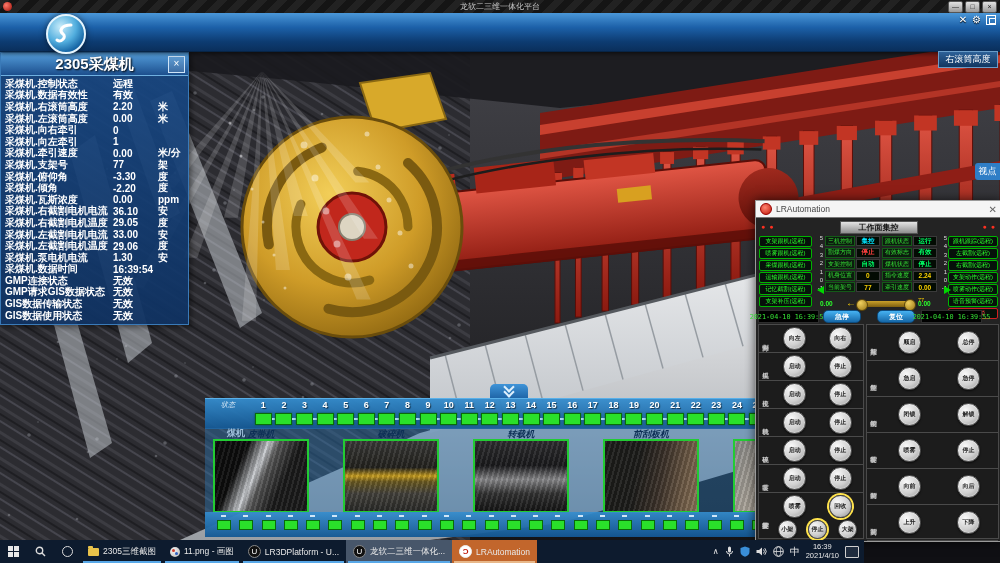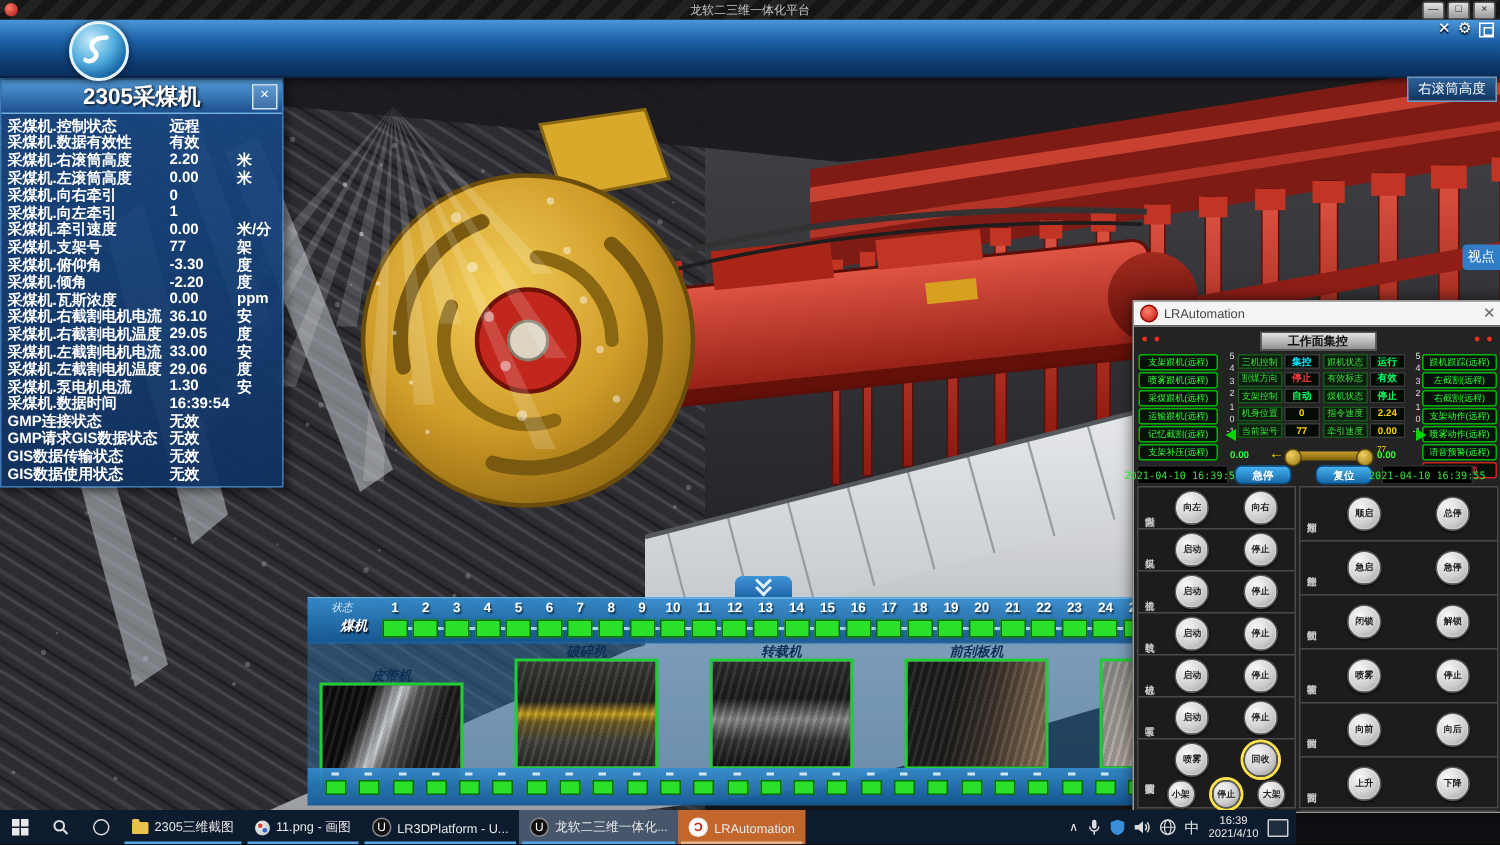--- a/index.html
+++ b/index.html
@@ -107,21 +107,21 @@
   .cbtn.small{width:17px;height:17px;}
   .cbtn.hl{box-shadow:0 0 0 2px #ffe34d,0 1px 2px rgba(0,0,0,.6);}
   
   .bottom-panel{position:absolute;left:205px;top:384px;width:795px;height:153px;z-index:2;}
   .bp-tab{position:absolute;left:285px;top:0;width:38px;height:14px;border-radius:5px 5px 0 0;cursor:pointer;
     background:linear-gradient(#3f94d8,#1f66a8);display:flex;align-items:center;justify-content:center;flex-direction:column;gap:1px;}
   .chev{width:6px;height:6px;border-right:2px solid #dff0fc;border-bottom:2px solid #dff0fc;transform:rotate(45deg);margin-top:-4px;}
   .bp-statusbar{position:absolute;top:14px;left:0;right:0;height:30px;border-top:1px solid #5ab0e8;
     background:linear-gradient(180deg,rgba(52,140,205,.95),rgba(20,88,148,.95));}
   .bp-statuslabel{position:absolute;left:16px;top:1px;font-size:7px;color:#d8e8f6;font-style:italic;}
-  .bp-rowlabel{position:absolute;left:22px;top:12px;font-size:9px;color:#fff;font-weight:bold;font-style:italic;text-shadow:1px 1px 1px #000;}
+  .bp-rowlabel{position:absolute;left:22px;top:28px;font-size:9px;color:#fff;font-weight:bold;text-shadow:1px 1px 1px #000;}
   .bp-cells{position:absolute;left:48px;top:1px;display:flex;}
   .bp-cell{width:20.6px;display:flex;flex-direction:column;align-items:center;}
   .bp-num{font-size:9px;color:#fff;font-weight:bold;text-shadow:1px 1px 1px rgba(0,0,0,.6);height:13px;}
   .bp-sq{width:15px;height:10px;background:#2ae02a;border:1px solid #0a6a0a;box-shadow:0 0 2px rgba(0,80,40,.8);position:relative;}
   .bp-cell:not(:last-child) .bp-sq::after{content:"";position:absolute;right:-6px;top:4px;width:5px;height:2px;background:#a8d8f4;}
   .bp-cam-area{position:absolute;top:44px;left:0;right:0;height:84px;background:rgba(44,116,176,.45);}
   .cam{position:absolute;top:0;width:96px;}
   .cam-label{text-align:center;font-size:9px;font-weight:bold;font-style:italic;color:#0d2f55;height:11px;}
   .cam-thumb{height:70px;border:2px solid #22cc33;background:#222;cursor:pointer;}
   .cam-bg-0{background:linear-gradient(115deg,#0c0c0c 28%,#c9ccd0 44%,#5a5a5a 52%,#1a1a1a 70%);}
@@ -636,21 +636,21 @@
             <div class="bp-num">24</div>
             <div class="bp-sq" style="background: rgb(42, 224, 42);"></div>
           </div>
           <div class="bp-cell">
             <div class="bp-num">25</div>
             <div class="bp-sq" style="background: rgb(42, 224, 42);"></div>
           </div>
         </div>
     </div>
     <div class="bp-cam-area" id="camArea">
-        <div class="cam" style="left: 8px; margin-top: 16px;">
+        <div class="cam" style="left: 8px;">
           <div class="cam-label">皮带机</div>
           <div class="cam-thumb cam-bg-0"></div>
         </div>
         <div class="cam" style="left: 138px;">
           <div class="cam-label">破碎机</div>
           <div class="cam-thumb cam-bg-1"></div>
         </div>
         <div class="cam" style="left: 268px;">
           <div class="cam-label">转载机</div>
           <div class="cam-thumb cam-bg-2"></div>

